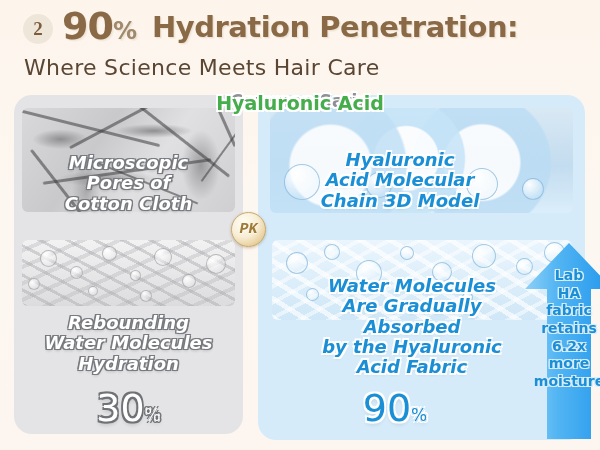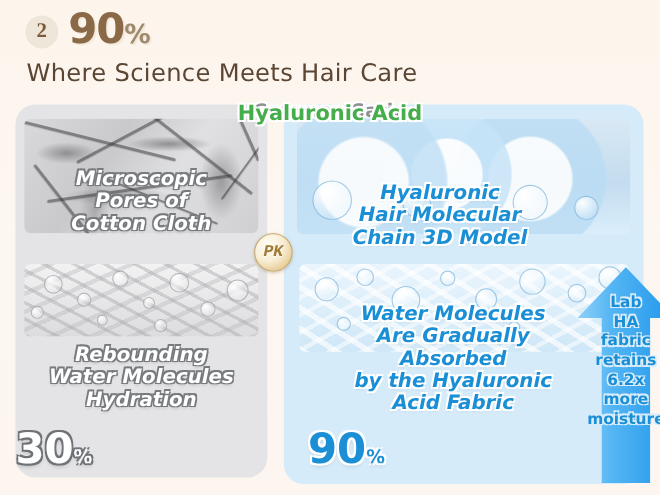--- a/index.html
+++ b/index.html
@@ -103,24 +103,24 @@
   .cap{position:absolute;text-align:center;font-weight:bold;z-index:6;line-height:1.13;font-style:italic;}
   .cap-grey{color:#fff;font-size:18px;
     font-family:"DejaVu Sans", sans-serif;
     text-shadow:-1.4px -1.4px 0 #777a7e,1.4px -1.4px 0 #777a7e,-1.4px 1.4px 0 #777a7e,1.4px 1.4px 0 #777a7e,0 2px 3px rgba(0,0,0,.18);}
   .cap-blue{color:#1a8fd6;font-size:18px;
     font-family:"DejaVu Sans", sans-serif;
     text-shadow:-1.6px -1.6px 0 #fff,1.6px -1.6px 0 #fff,-1.6px 1.6px 0 #fff,1.6px 1.6px 0 #fff,0 2px 3px rgba(0,0,0,.12);}
 
   .cap-micro{left:22px;top:153px;width:213px;}
   .cap-rebound{left:14px;top:313px;width:229px;}
-  .cap-chain{left:270px;top:150px;width:260px;margin-top:16px;}
+  .cap-chain{left:270px;top:150px;width:260px;}
   .cap-absorb{left:262px;top:276px;width:300px;}
 
-  .num{position:absolute;text-align:left;font-weight:bold;z-index:6;}
+  .num{position:absolute;text-align:center;font-weight:normal;z-index:6;}
   .num-30{left:14px;top:386px;width:229px;font-size:38px;color:#fff;
     font-family:"DejaVu Sans", sans-serif;
     text-shadow:-1.6px -1.6px 0 #6f7276,1.6px -1.6px 0 #6f7276,-1.6px 1.6px 0 #6f7276,1.6px 1.6px 0 #6f7276,0 3px 4px rgba(0,0,0,.2);}
   .num-90{left:280px;top:386px;width:230px;font-size:38px;color:#1a8fd6;
     font-family:"DejaVu Sans", sans-serif;
     text-shadow:-1.8px -1.8px 0 #fff,1.8px -1.8px 0 #fff,-1.8px 1.8px 0 #fff,1.8px 1.8px 0 #fff,0 3px 4px rgba(0,0,0,.14);}
   .num .unit{font-size:17px;vertical-align:baseline;}
 
   
   .pk{
@@ -150,20 +150,21 @@
   }
 </style>
 </head>
 <body>
 
 <div class="stage">
 
   <div class="hdr">
     <div class="badge2">2</div>
     <div class="pct90"><span>90</span><span class="sm">%</span></div>
+    <div class="title">Hydration Penetration:</div>
     <div class="subtitle">Where Science Meets Hair Care</div>
   </div>
 
   <div class="panel panel-left"></div>
 
   <div class="photo photo-micro">
     <div class="fib" style="left:-10px;top:18px;width:150px;height:3px;border-radius:2px;transform:rotate(14deg);"></div>
     <div class="fib" style="left:40px;top:8px;width:130px;height:2.5px;border-radius:2px;transform:rotate(-28deg);"></div>
     <div class="fib" style="left:100px;top:30px;width:120px;height:3px;border-radius:2px;transform:rotate(38deg);"></div>
     <div class="fib" style="left:20px;top:62px;width:170px;height:2.5px;border-radius:2px;transform:rotate(-8deg);"></div>
@@ -202,21 +203,21 @@
 
   <div class="photo photo-drops">
     <div class="bub" style="left:14px;top:56px;width:34px;height:34px;"></div>
     <div class="bub" style="left:96px;top:64px;width:24px;height:24px;"></div>
     <div class="bub" style="left:196px;top:60px;width:30px;height:30px;"></div>
     <div class="bub" style="left:252px;top:70px;width:20px;height:20px;"></div>
   </div>
   <div class="phead phead-right">Hyaluronic Acid</div>
   <div class="cap cap-blue cap-chain">
     <div>Hyaluronic</div>
-    <div>Hair Molecular</div>
+    <div>Acid Molecular</div>
     <div>Chain 3D Model</div>
   </div>
 
   <div class="photo photo-fabric">
     <div class="bub" style="left:14px;top:12px;width:20px;height:20px;"></div>
     <div class="bub" style="left:52px;top:4px;width:14px;height:14px;"></div>
     <div class="bub" style="left:84px;top:20px;width:24px;height:24px;"></div>
     <div class="bub" style="left:128px;top:6px;width:12px;height:12px;"></div>
     <div class="bub" style="left:160px;top:22px;width:18px;height:18px;"></div>
     <div class="bub" style="left:200px;top:4px;width:22px;height:22px;"></div>

